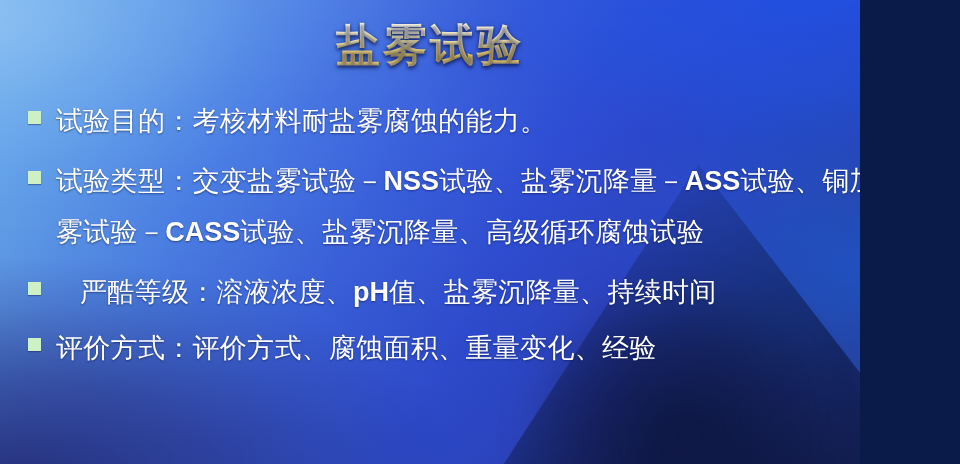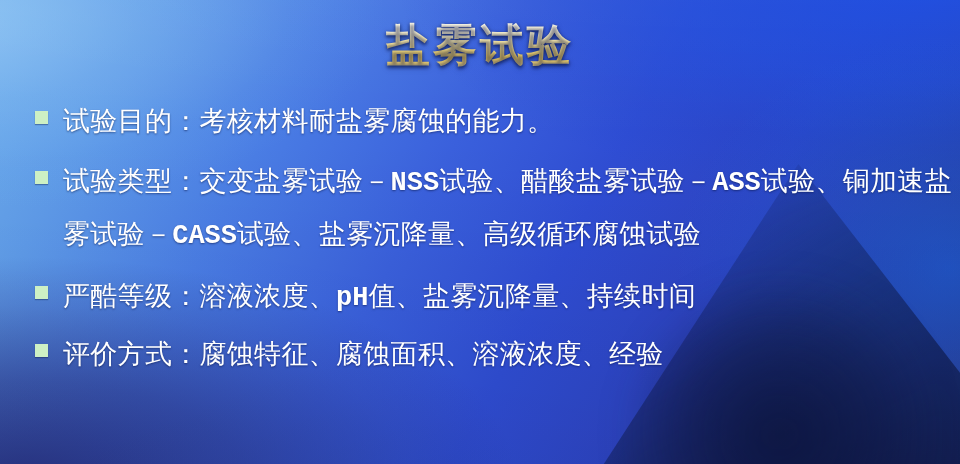--- a/index.html
+++ b/index.html
@@ -2,21 +2,21 @@
 <html><head>
 <meta charset="utf-8">
 <style>
   html, body {
     margin: 0;
     padding: 0;
     background: #0a1b4a;
   }
   .slide {
     position: relative;
-    width: 960px;
+    width: 860px;
     height: 464px;
     overflow: hidden;
     font-family: "Liberation Serif", "DejaVu Serif", serif;
     background: #2b49c8;
   }
 
   
   .bg-base {
     position: absolute;
     inset: 0;
@@ -139,21 +139,21 @@
     position: absolute;
     left: 0;
     top: 96px;
     width: 960px;
     z-index: 5;
   }
   .bullet-row {
     position: relative;
     display: flex;
     align-items: flex-start;
-    padding-left: 35px;
+    padding-left: 28px;
     padding-right: 8px;
   }
   .marker {
     flex: 0 0 auto;
     width: 13px;
     height: 13px;
     margin-top: 15px;
     margin-right: 15px;
     background: #cdf0c4;
     box-shadow: 0 1px 1px rgba(10,20,60,0.35);
@@ -163,27 +163,27 @@
     font-size: 27px;
     line-height: 51px;
     color: #ffffff;
     font-weight: 400;
     letter-spacing: 0.3px;
     text-shadow: 0 1px 2px rgba(10,22,70,0.55);
     word-break: break-all;
   }
   .para.short { word-break: normal; }
   .lat {
-    font-family: Liberation Mono, monospace;
+    font-family: Liberation Sans, sans-serif;
     font-weight: 700;
     letter-spacing: 0;
   }
   .r1 { margin-top: 0px; }
   .r2 { margin-top: 9px; }
-  .r3 { margin-top: 9px; }
+  .r3 { margin-top: 9px; gap: 24px; }
   .r4 { margin-top: 5px; }
 </style>
 </head>
 <body>
 
 <div class="slide">
 
   <div class="bg-base"></div>
   <div class="bg-topright"></div>
   <div class="bg-leftglow"></div>
@@ -199,27 +199,27 @@
 
   <div class="content">
 
     <div class="bullet-row r1">
       <span class="marker"></span>
       <div class="para short" id="p0"><span>试验目的：考核材料耐盐雾腐蚀的能力。</span></div>
     </div>
 
     <div class="bullet-row r2">
       <span class="marker"></span>
-      <div class="para" id="p1"><span>试验类型：交变盐雾试验－</span><span class="lat">NSS</span><span>试验、醋酸盐雾试验－</span><span class="lat">ASS</span><span>试验、铜加速盐雾试验－</span><span class="lat">CASS</span><span>试验、盐雾沉降量、高级循环腐蚀试验</span></div>
+      <div class="para" id="p1"><span>试验类型：交变盐雾试验－</span><span class="lat">NSS</span><span>试验、盐雾沉降量－</span><span class="lat">ASS</span><span>试验、铜加速盐雾试验－</span><span class="lat">CASS</span><span>试验、盐雾沉降量、高级循环腐蚀试验</span></div>
     </div>
 
     <div class="bullet-row r3">
       <span class="marker"></span>
       <div class="para short" id="p2"><span>严酷等级：溶液浓度、</span><span class="lat">pH</span><span>值、盐雾沉降量、持续时间</span></div>
     </div>
 
     <div class="bullet-row r4">
       <span class="marker"></span>
-      <div class="para short" id="p3"><span>评价方式：腐蚀特征、腐蚀面积、溶液浓度、经验</span></div>
+      <div class="para short" id="p3"><span>评价方式：评价方式、腐蚀面积、重量变化、经验</span></div>
     </div>
 
   </div>
 </div>
 
 </body></html>

